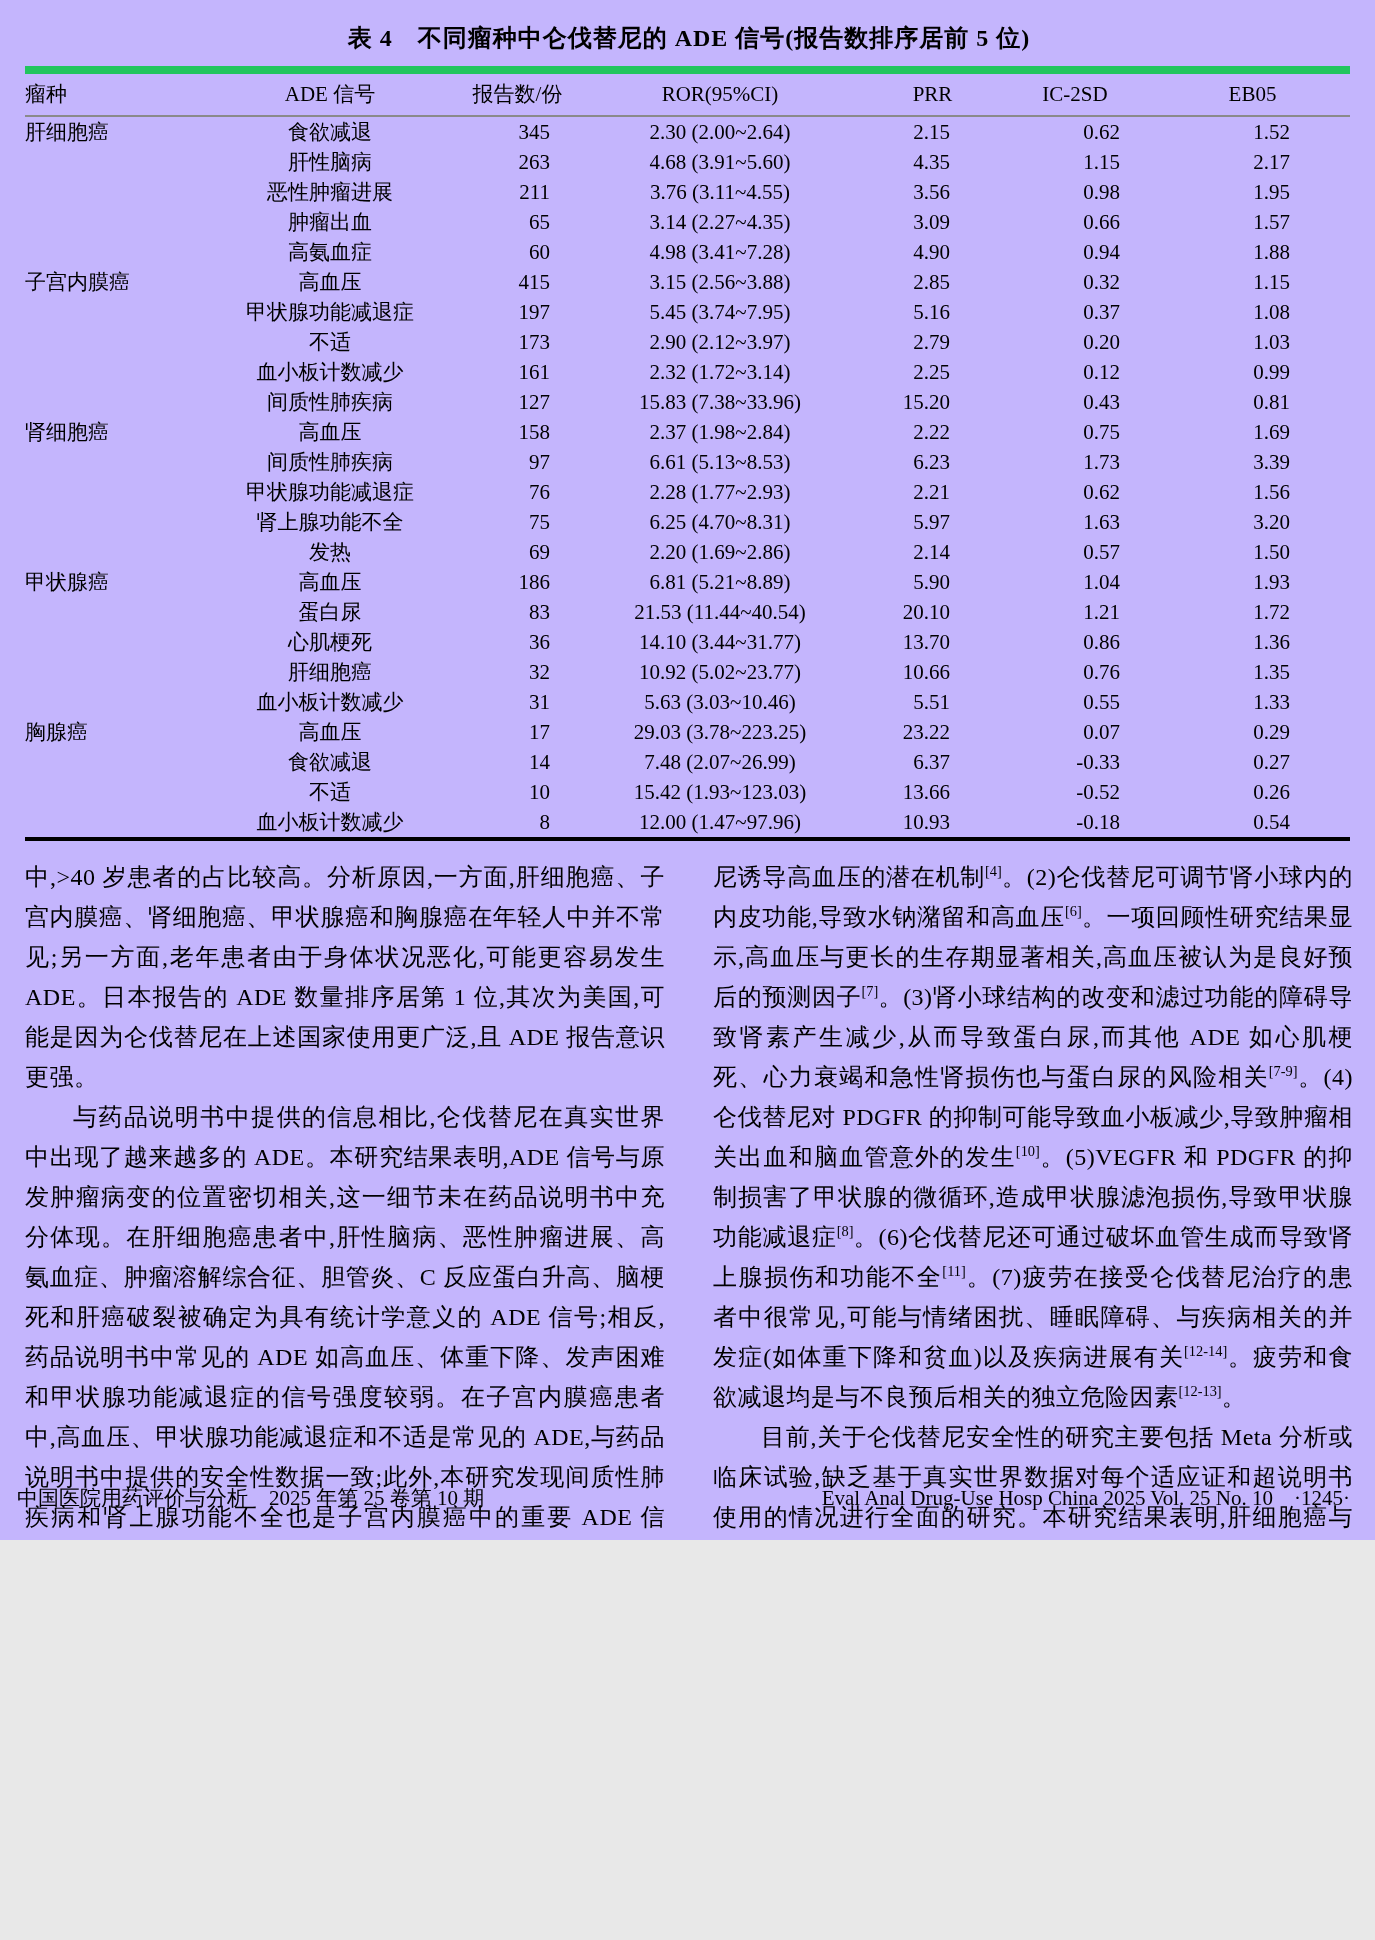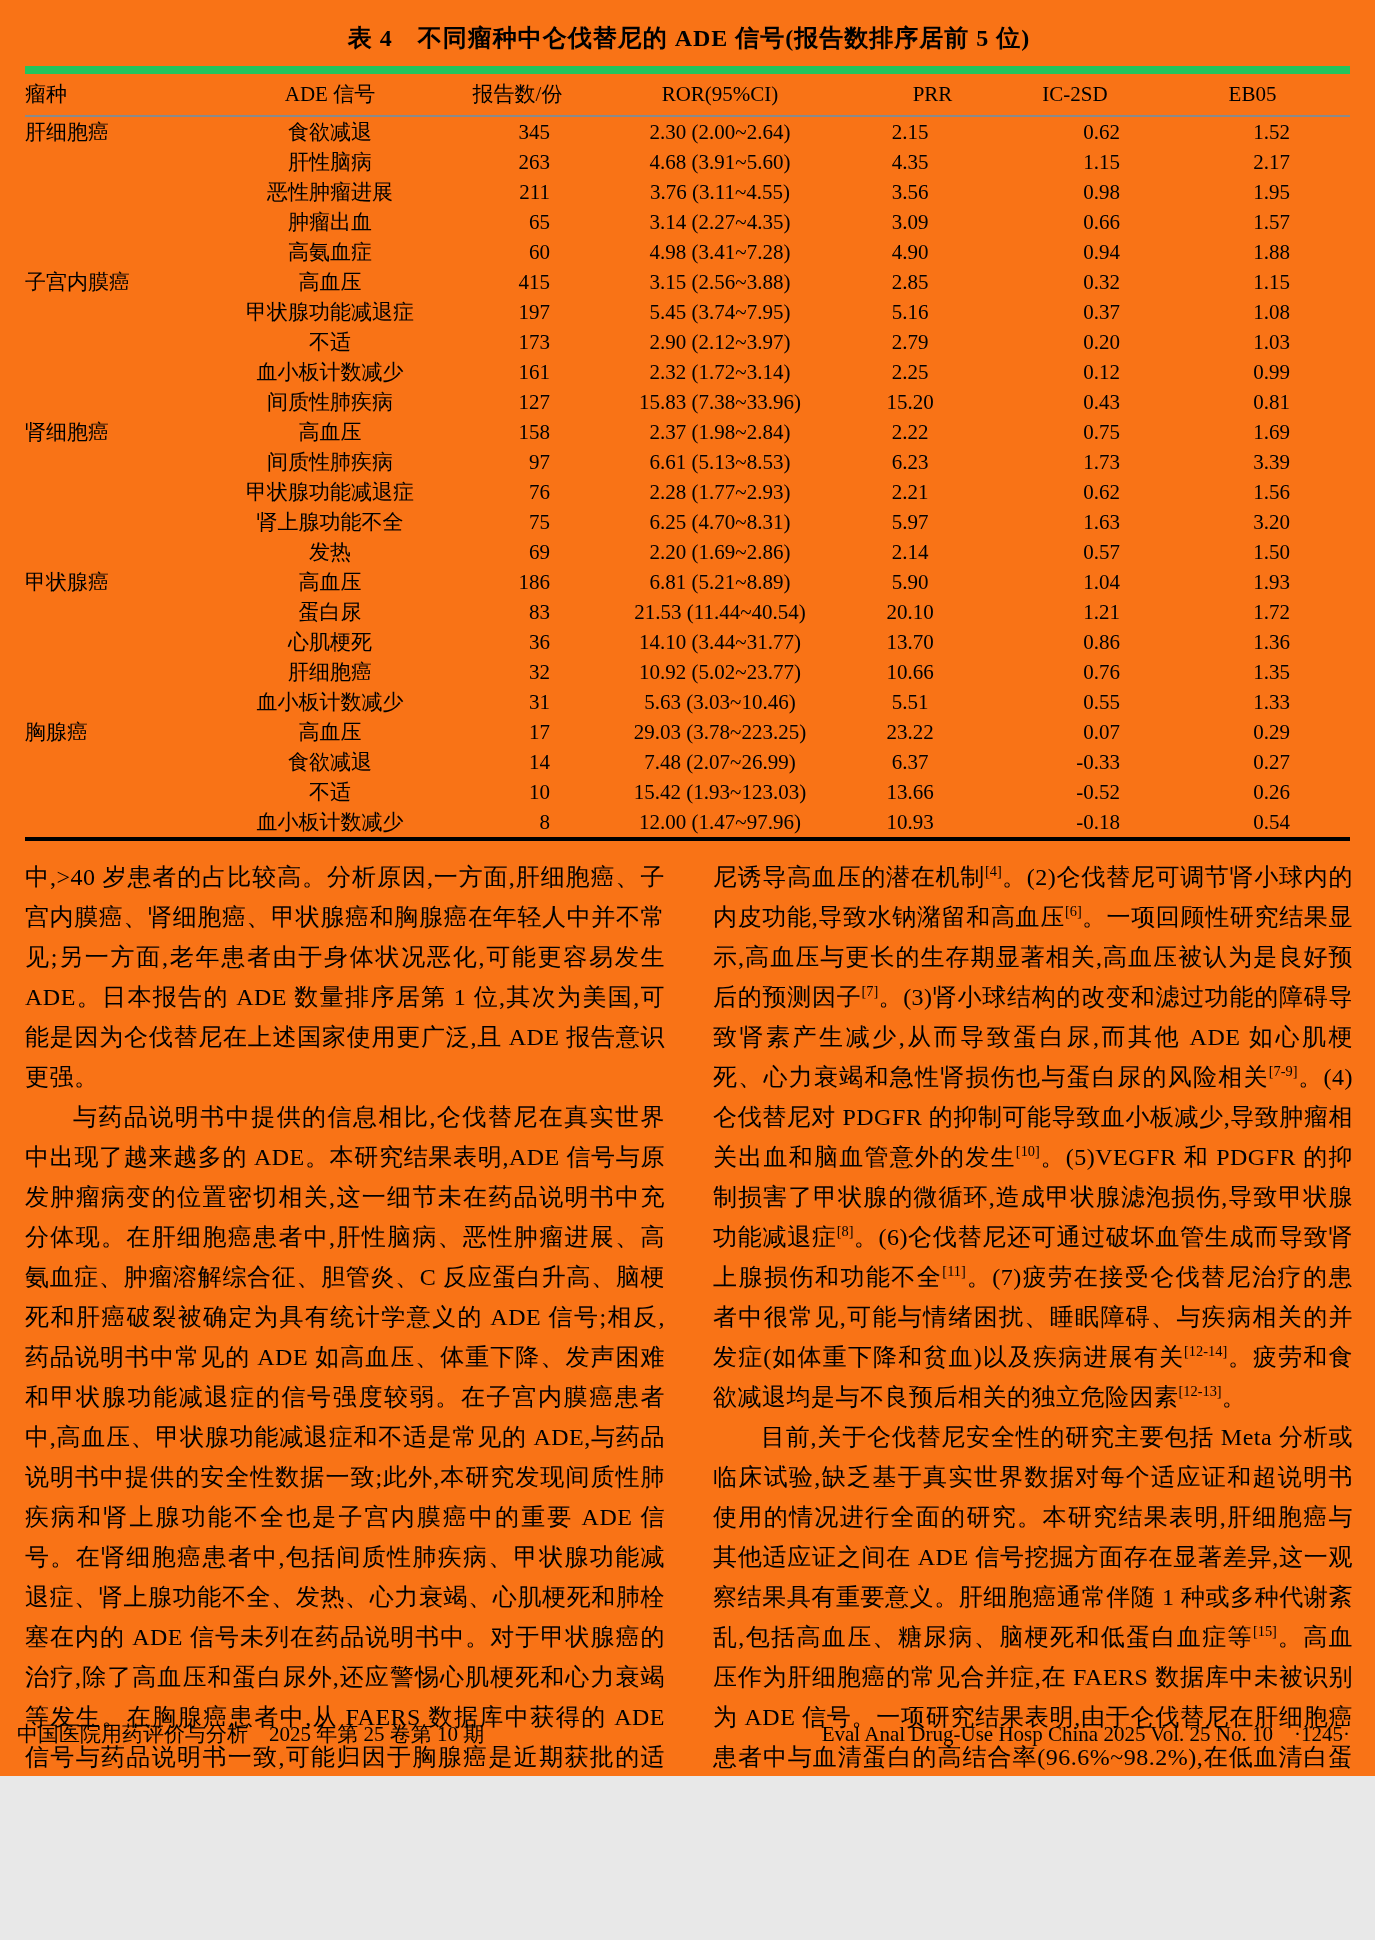--- a/index.html
+++ b/index.html
@@ -1,17 +1,17 @@
 <!DOCTYPE html>
 <html><head>
 <meta charset="utf-8">
 <style>
   html,body{margin:0;padding:0;background:#e8e8e8;}
   .page{
-    width:1375px;height:1776px;margin:0 auto;background:#f97316;color:#000;
+    width:1375px;height:1540px;margin:0 auto;background:#c4b5fd;color:#000;
     font-family:"Liberation Serif","DejaVu Serif",serif;
     position:relative;box-sizing:border-box;padding:16px 22px 0 25px;
   }
   
   .table-title{
     text-align:center;font-weight:bold;font-size:24px;letter-spacing:1px;
     margin:6px 0 12px 0;
   }
   table.data{
     width:1325px;table-layout:fixed;border-collapse:collapse;
@@ -20,21 +20,21 @@
   }
   table.data thead th{
     font-weight:normal;border-bottom:2px solid #8a8a8a;
     padding:6px 0 7px 0;white-space:nowrap;
   }
   table.data td{height:30px;padding:0;white-space:nowrap;overflow:hidden;}
   .c-group{text-align:left;}
   .c-ade{text-align:center;}
   .c-rep{text-align:right;padding-right:20px !important;}
   .c-ror{text-align:center;}
-  .c-prr{text-align:center;padding-right:45px !important;}
+  .c-prr{text-align:right;padding-right:45px !important;}
   .c-ic{text-align:right;padding-right:35px !important;}
   .c-eb{text-align:right;padding-right:60px !important;}
   table.data thead th.c-rep,
   table.data thead th.c-prr,
   table.data thead th.c-ic,
   table.data thead th.c-eb{text-align:center;padding-right:0 !important;}
   
   .body-columns{display:flex;gap:48px;margin-top:16px;}
   .col{flex:1;min-width:0;}
   .para{

